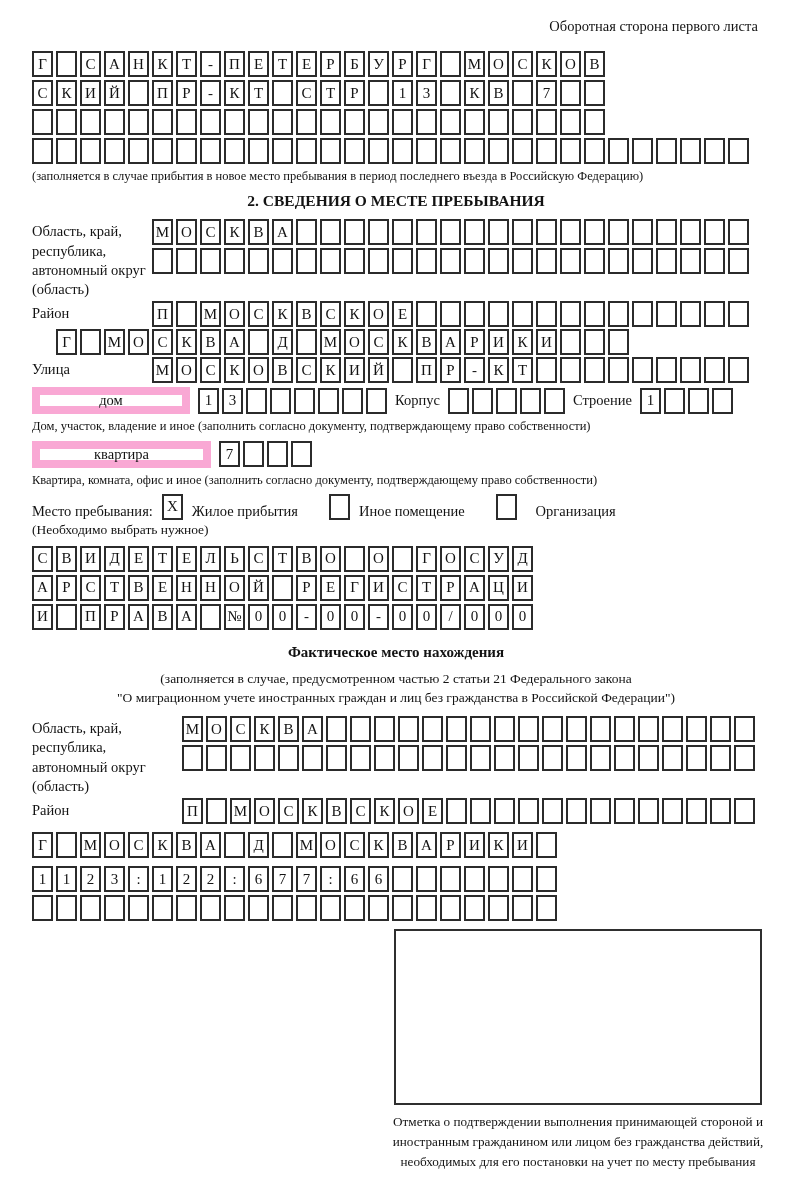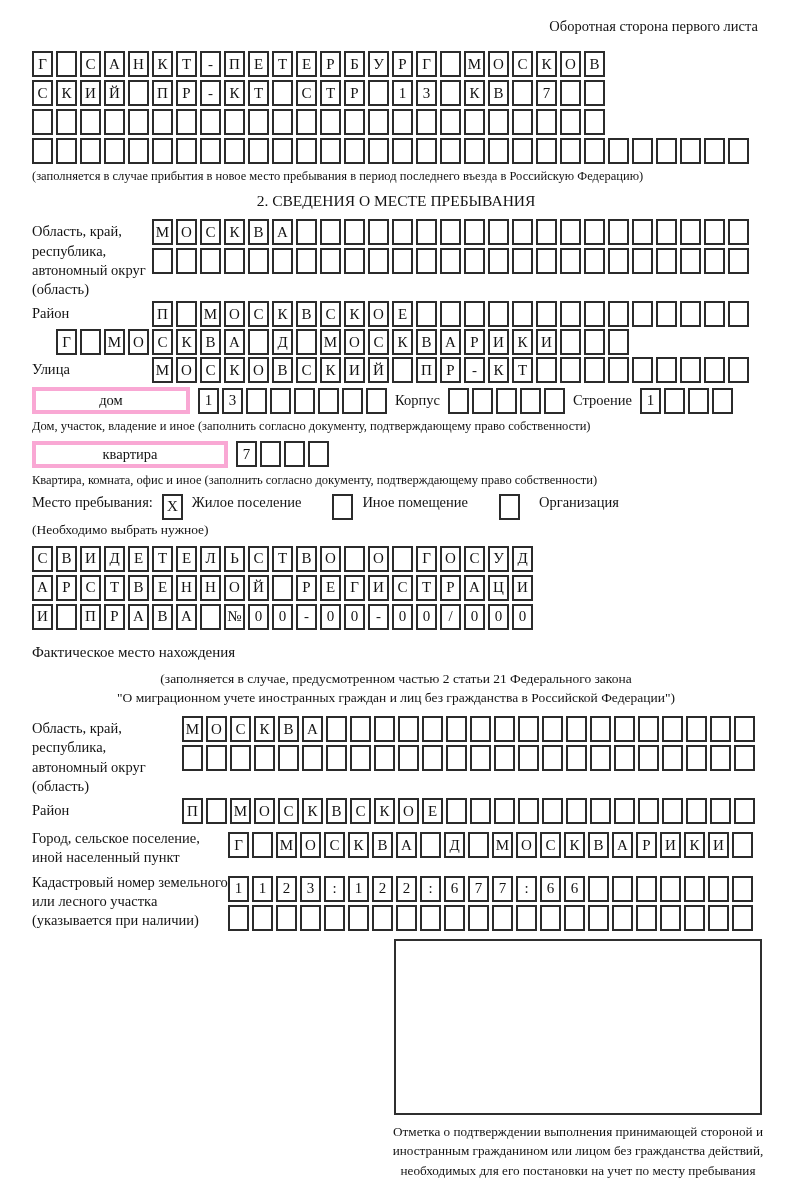--- a/index.html
+++ b/index.html
@@ -15,27 +15,27 @@
   .w145{width:146px}.w120{width:120px}.w150{width:150px}.w196{width:196px}.w220{width:222px}
   .rows{display:flex;flex-direction:column;gap:3px}
   .boxrow{display:flex;gap:3px}
   .cbox{
     flex:0 0 auto;width:21px;height:26px;border:2px solid #2b2b2b;
     display:flex;align-items:center;justify-content:center;
     font-size:15px;line-height:1;background:#fff;
   }
   .caption{font-size:12.5px;margin:4px 0 6px;line-height:1.3}
   .center{}
-  .sec-title{font-size:15.5px;font-weight:normal;text-align:center;margin:8px 0 9px}
-  .sub-title{font-size:15px;font-weight:normal;margin:14px 0 8px}
+  .sec-title{font-size:15.5px;font-weight:bold;text-align:center;margin:8px 0 9px}
+  .sub-title{font-size:15px;font-weight:bold;text-align:center;margin:14px 0 8px}
   .subcap{font-size:13.5px;text-align:center;line-height:1.45}
-  .nrect{border:4px solid #f9a8d4;height:27px;display:flex;align-items:center;justify-content:center;font-size:14.5px;flex:0 0 auto;background:#fff}
+  .nrect{border:8px solid #f9a8d4;height:27px;display:flex;align-items:center;justify-content:center;font-size:14.5px;flex:0 0 auto;background:#fff}
   .house-row{display:flex;align-items:center;margin:4px 0 2px}
   .inline-label{font-size:14.5px;white-space:nowrap;padding:0 8px}
-  .chk-row{display:flex;align-items:flex-start;font-size:14.5px;margin:6px 0 2px}
+  .chk-row{display:flex;align-items:flex-end;font-size:14.5px;margin:6px 0 2px}
   .chk-row .cbox{margin:0 9px}
   .opt{white-space:nowrap}
   .gap24{width:22px}
   .note-wrap{width:580px;font-size:13.5px;margin:2px 0 8px}
   .stamp-wrap{margin-left:362px;width:368px;margin-top:8px}
   .stamp-box{width:368px;height:176px;border:2px solid #2f2f2f;background:#fff}
   .stamp-caption{width:396px;margin-left:-14px;margin-top:7px;font-size:13.2px;line-height:1.5;text-align:center}
   .indent24{margin-left:24px}
   .mt6{margin-top:6px}
 </style>
@@ -337,34 +337,34 @@
   <div class="boxrow">
       <div class="cbox">1</div>
       <div class="cbox"></div>
       <div class="cbox"></div>
       <div class="cbox"></div>
     </div>
 </div>
 <div class="caption">Дом, участок, владение и иное (заполнить согласно документу, подтверждающему право собственности)</div>
 
 <div class="house-row">
-  <div class="nrect" style="width:196px">квартира</div>
+  <div class="nrect" style="width:179px">квартира</div>
   <div class="boxrow" style="margin-left:8px">
       <div class="cbox">7</div>
       <div class="cbox"></div>
       <div class="cbox"></div>
       <div class="cbox"></div>
     </div>
 </div>
 <div class="caption">Квартира, комната, офис и иное (заполнить согласно документу, подтверждающему право собственности)</div>
 
 <div class="chk-row">
   <span>Место пребывания:</span>
   <span class="cbox">X</span>
-  <span class="opt">Жилое поселение</span>
+  <span class="opt">Жилое прибытия</span>
   <span class="gap24"></span>
   <span class="cbox"></span>
   <span class="opt">Иное помещение</span>
   <span class="gap24"></span>
   <span class="cbox"></span>
   <span class="gap24" style="width:10px"></span>
   <span class="opt">Организация</span>
 </div>
 <div class="note-wrap">(Необходимо выбрать нужное)</div>
 
@@ -528,21 +528,20 @@
       <div class="cbox"></div>
       <div class="cbox"></div>
       <div class="cbox"></div>
       <div class="cbox"></div>
       <div class="cbox"></div>
       <div class="cbox"></div>
     </div>
 </div>
 
 <div class="frow">
-  <div class="flabel w196">Город, сельское поселение, иной населенный пункт</div>
   <div class="boxrow mt6">
       <div class="cbox">Г</div>
       <div class="cbox"></div>
       <div class="cbox">М</div>
       <div class="cbox">О</div>
       <div class="cbox">С</div>
       <div class="cbox">К</div>
       <div class="cbox">В</div>
       <div class="cbox">А</div>
       <div class="cbox"></div>
@@ -556,21 +555,20 @@
       <div class="cbox">А</div>
       <div class="cbox">Р</div>
       <div class="cbox">И</div>
       <div class="cbox">К</div>
       <div class="cbox">И</div>
       <div class="cbox"></div>
     </div>
 </div>
 
 <div class="frow">
-  <div class="flabel w196">Кадастровый номер земельного или лесного участка (указывается при наличии)</div>
   <div class="rows mt6">
     <div class="boxrow">
         <div class="cbox">1</div>
         <div class="cbox">1</div>
         <div class="cbox">2</div>
         <div class="cbox">3</div>
         <div class="cbox">:</div>
         <div class="cbox">1</div>
         <div class="cbox">2</div>
         <div class="cbox">2</div>

